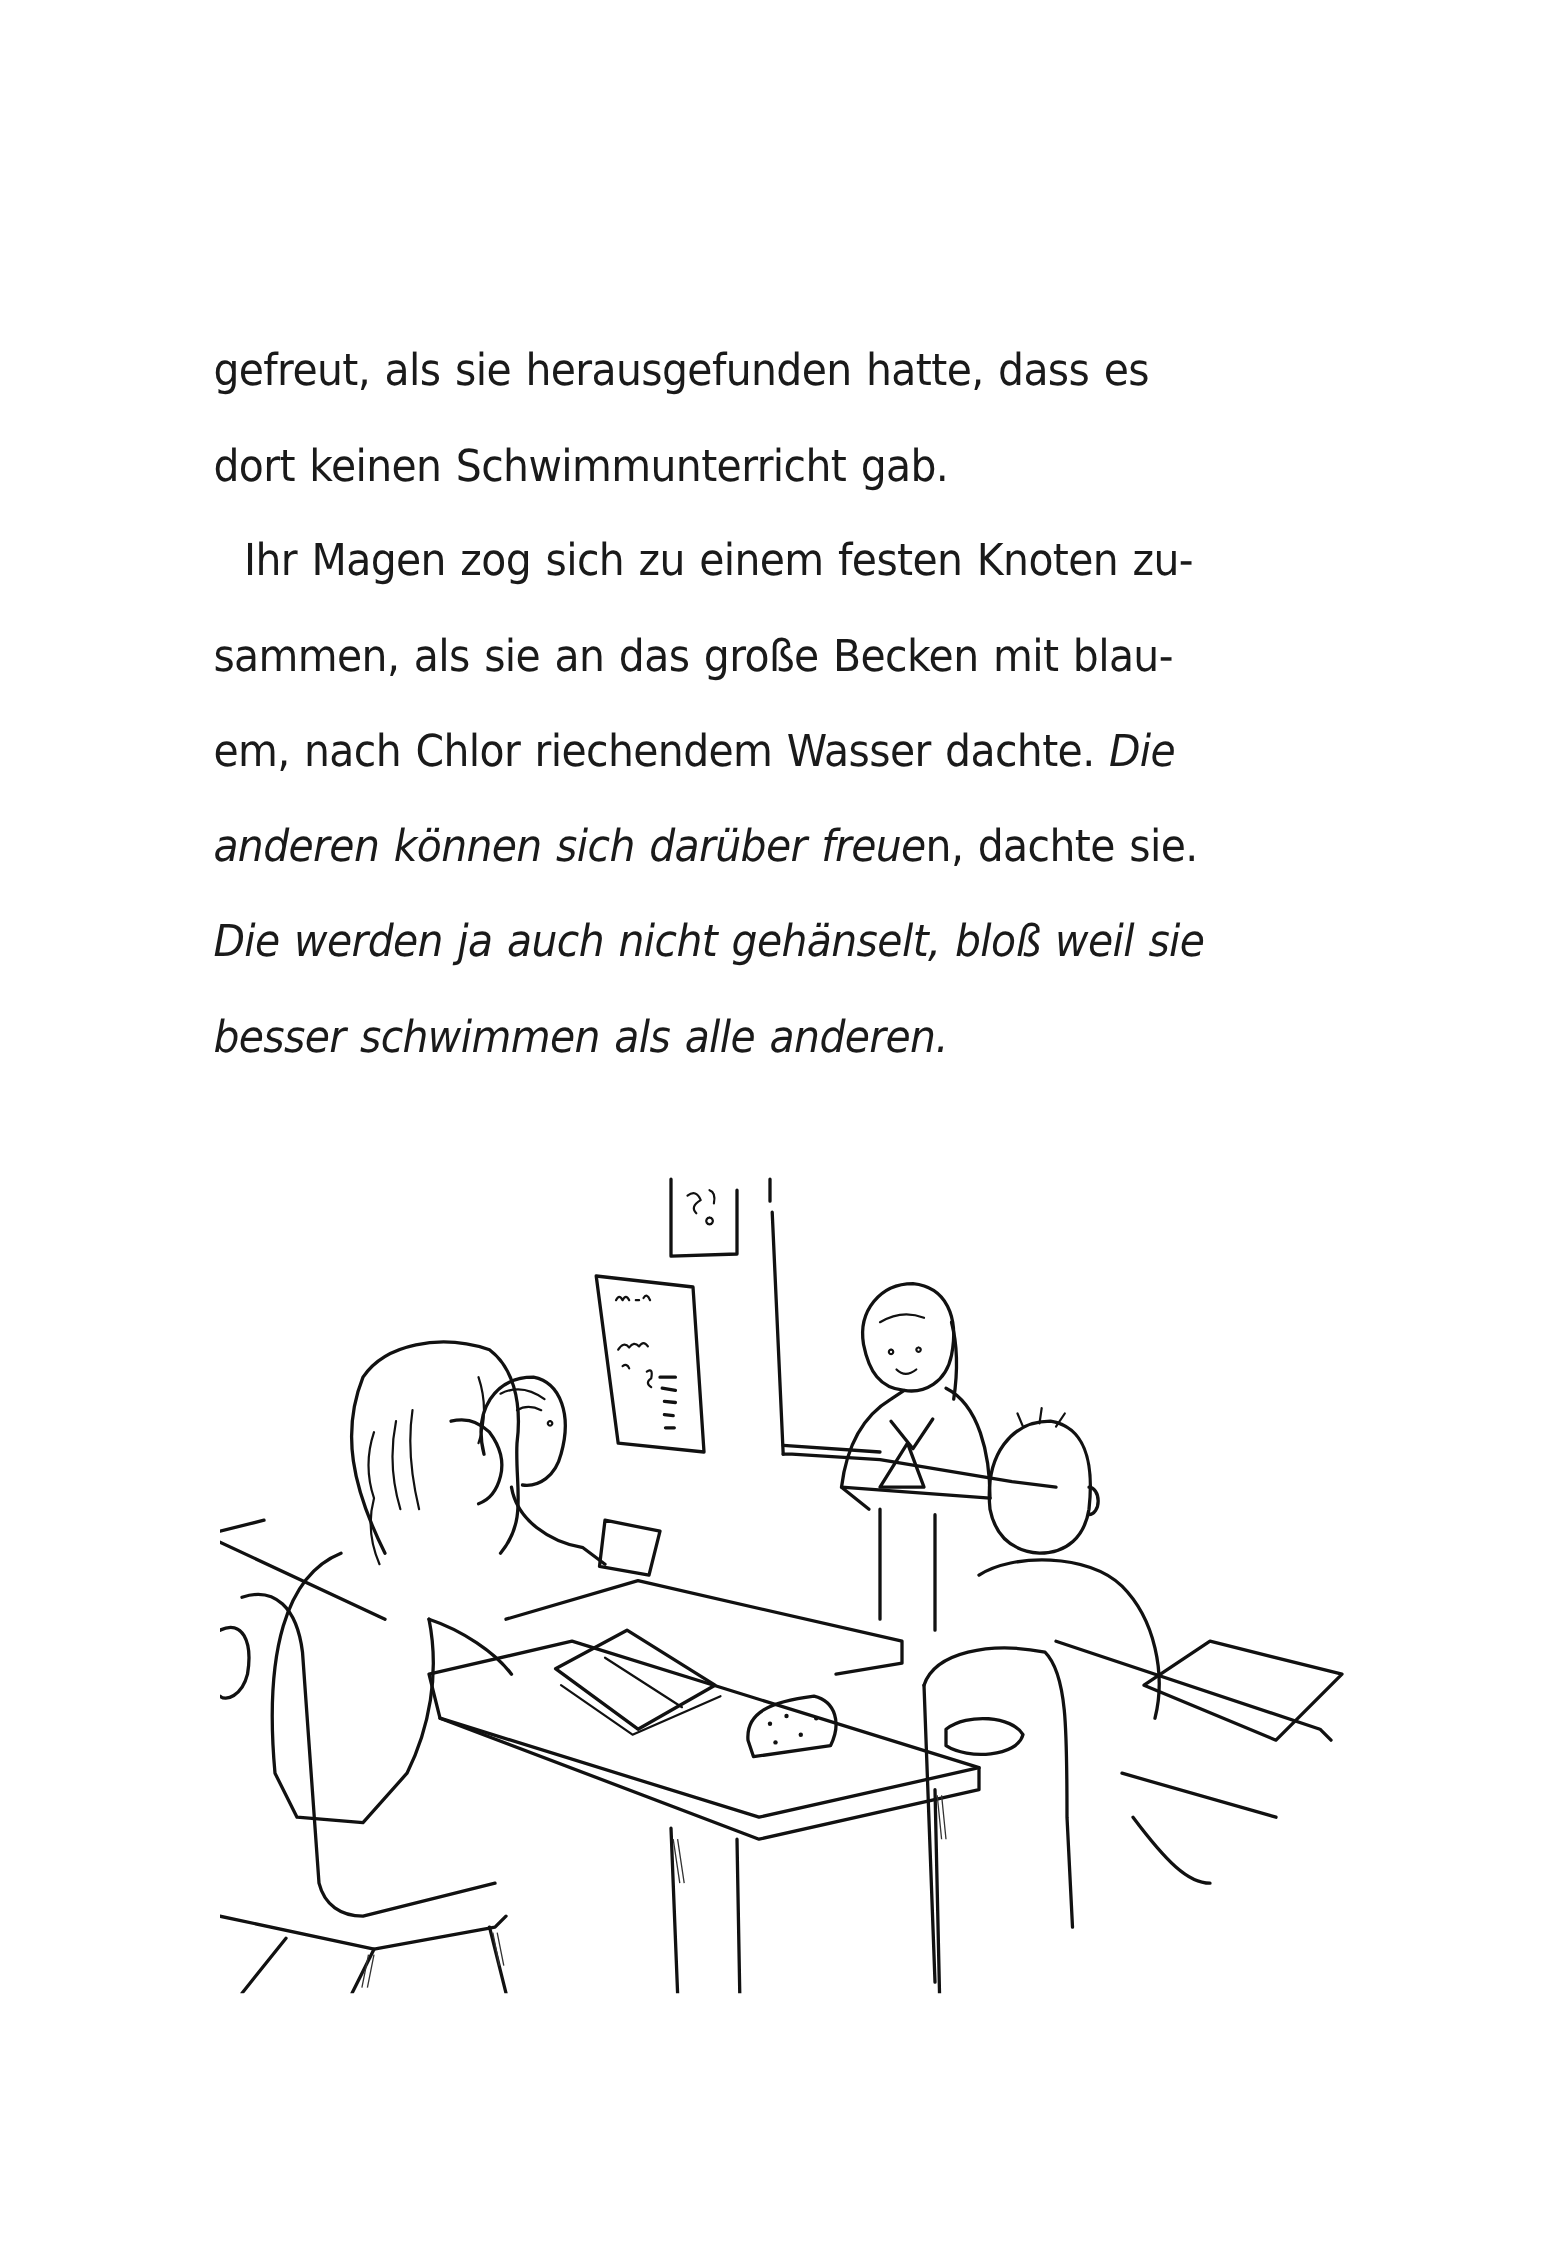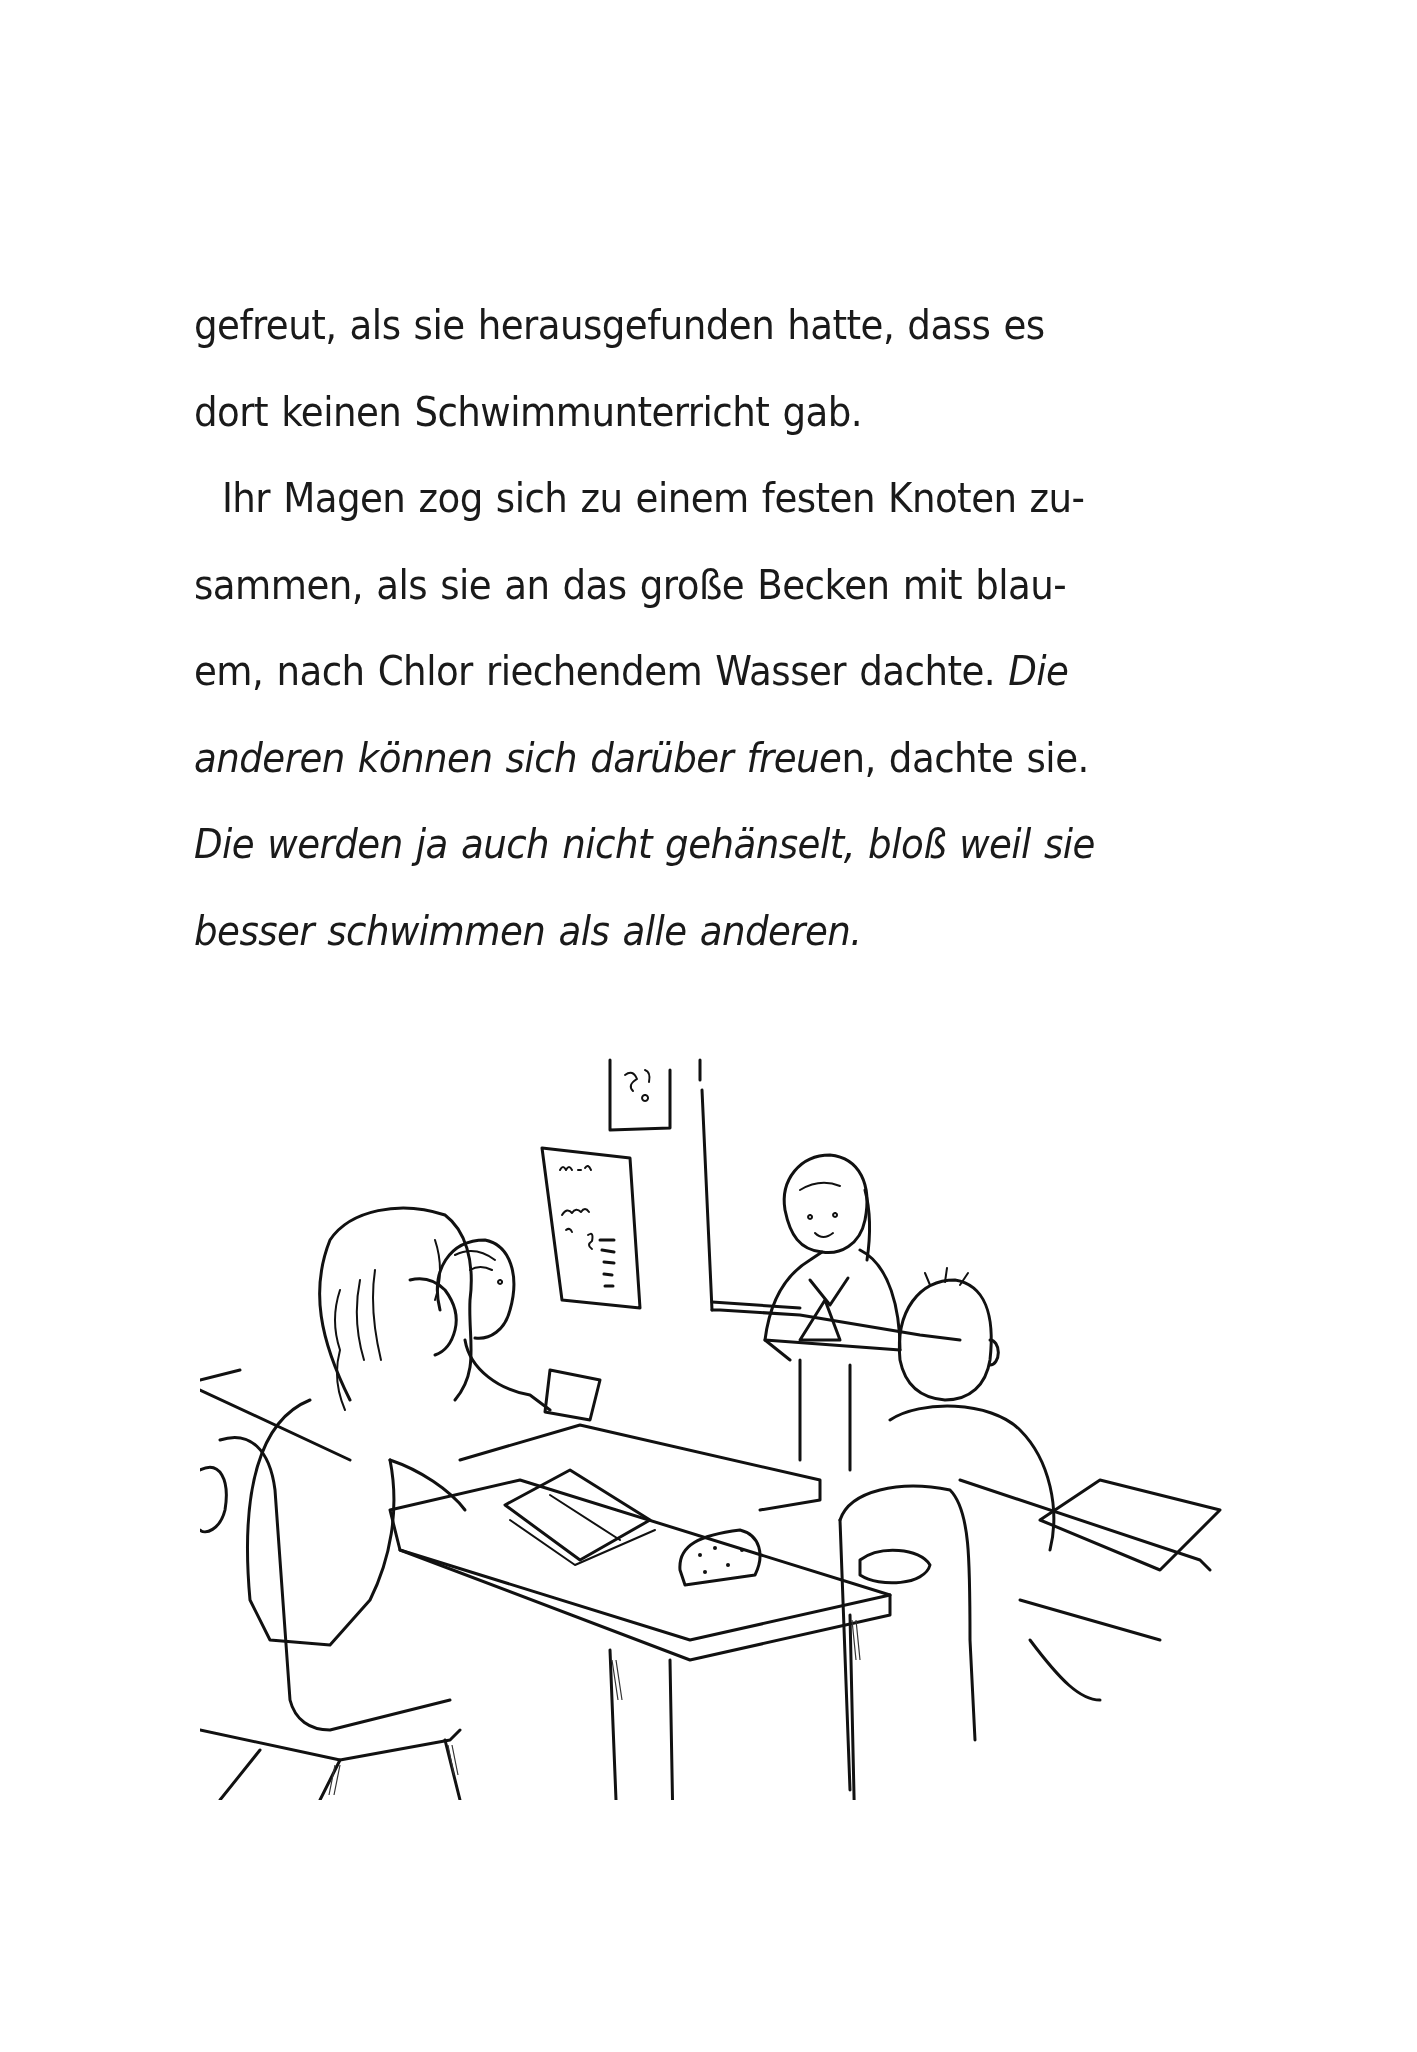--- a/index.html
+++ b/index.html
@@ -10,21 +10,21 @@
     body {
       width: 1417px;
       height: 2052px;
       position: relative;
       overflow: hidden;
       color: #1a1a1a;
       font-family: "DejaVu Sans", sans-serif;
     }
     .page {
       position: absolute;
-      left: 0; top: 0;
+      left: 0; top: 12px;
       width: 1417px; height: 1804px;
       background: #ffffff;
     }
     .text-block {
       position: absolute;
       left: 194px;
       top: 282px;
       width: 1080px;
       font-size: 40px;
       line-height: 86.5px;

